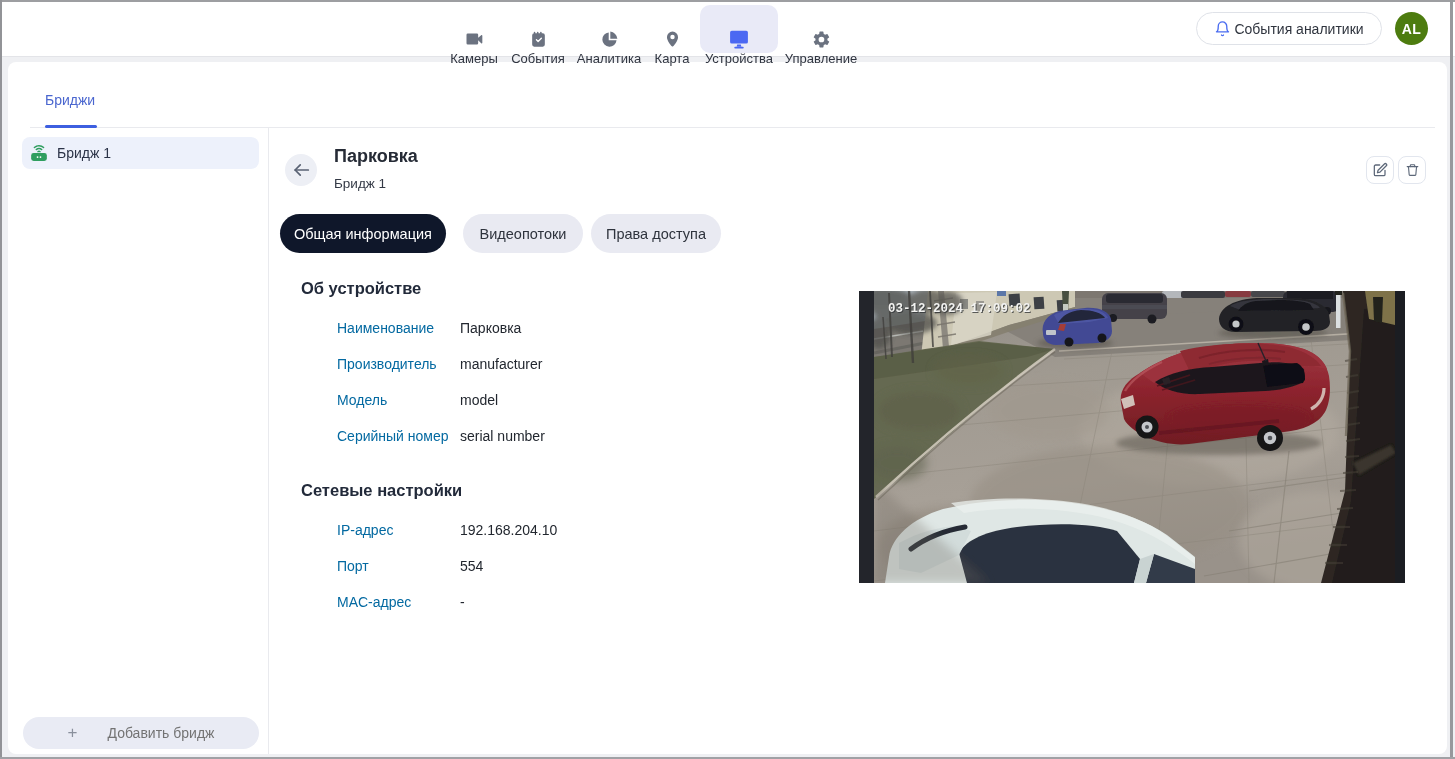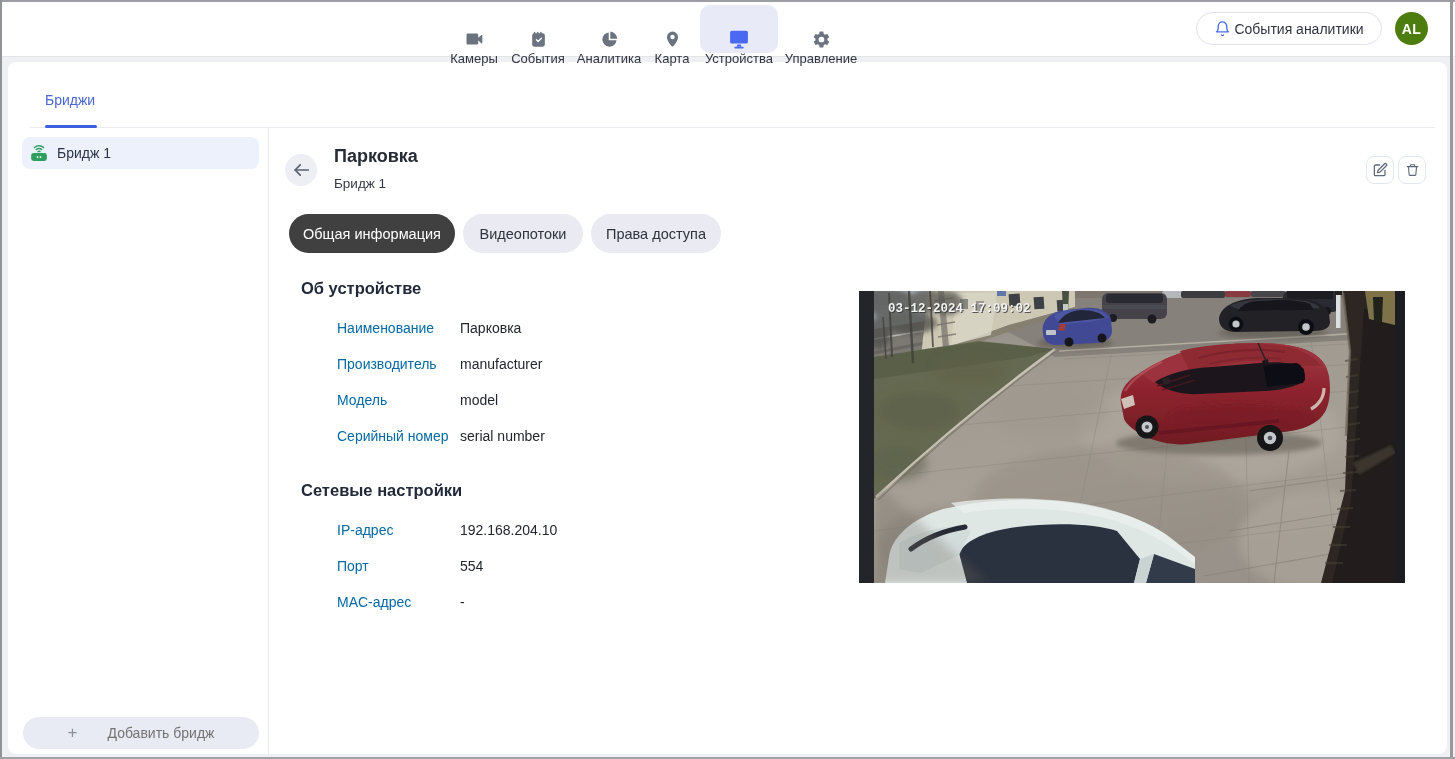--- a/index.html
+++ b/index.html
@@ -34,21 +34,21 @@
   
   #backbtn { position:absolute; left:277px; top:92px; width:32px; height:32px; border-radius:50%; background:#edeff5; display:flex; align-items:center; justify-content:center; }
   #title { position:absolute; left:326px; top:84px; font-size:18px; font-weight:bold; color:#262b36; }
   #subtitle { position:absolute; left:326px; top:114px; font-size:13.5px; color:#333945; }
   .iconbtn { position:absolute; top:94px; width:28px; height:28px; background:#fff; border:1px solid #e2e6ee; border-radius:8px; display:flex; align-items:center; justify-content:center; }
   #editbtn { left:1358px; }
   #delbtn  { left:1390px; }
 
   
   .pill { position:absolute; top:152px; height:39px; border-radius:20px; display:flex; align-items:center; justify-content:center; font-size:14.5px; }
-  #pill1 { left:281px; width:166px; background:#404040; color:#fff; }
+  #pill1 { left:272px; width:166px; background:#0f172a; color:#fff; }
   #pill2 { left:455px; width:120px; background:#e9eaf2; color:#2e333d; }
   #pill3 { left:583px; width:130px; background:#e9eaf2; color:#2e333d; }
 
   
   .sechead { position:absolute; left:293px; font-size:16.5px; font-weight:bold; color:#222a3a; }
   .rowlab { position:absolute; left:294px; font-size:14px; color:#0369a1;margin-left:35px; }
   .rowval { position:absolute; left:452px; font-size:14px; color:#22272f; }
 
   
   #video { position:absolute; left:851px; top:229px; width:450px; height:292px; }

